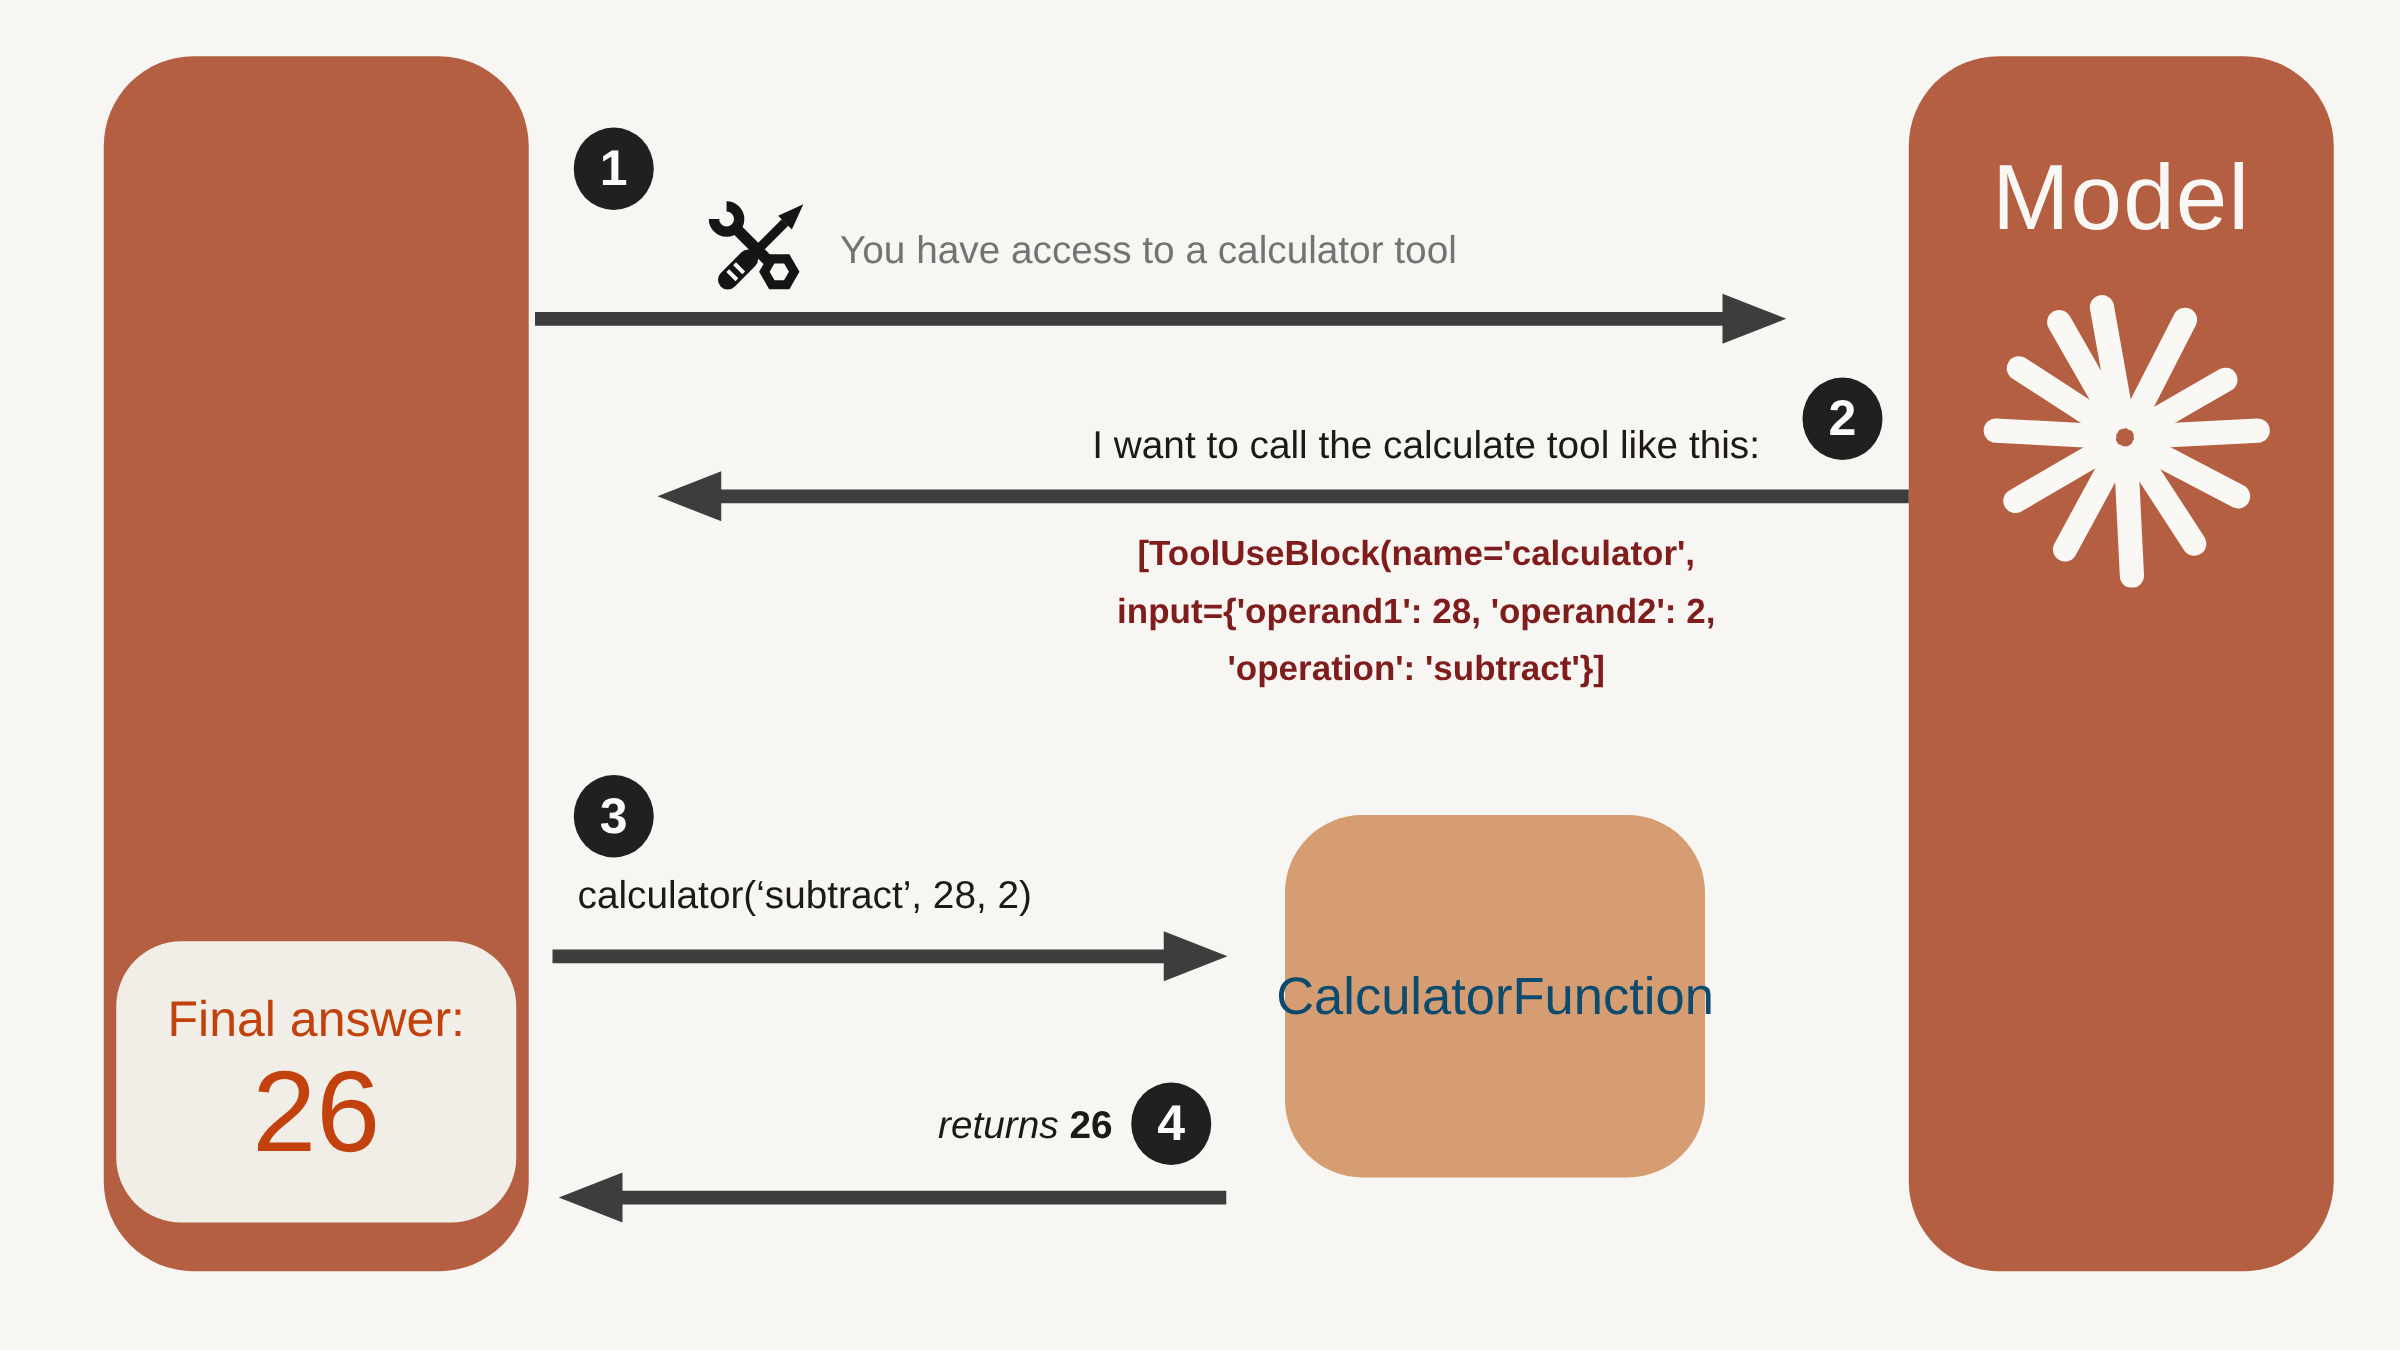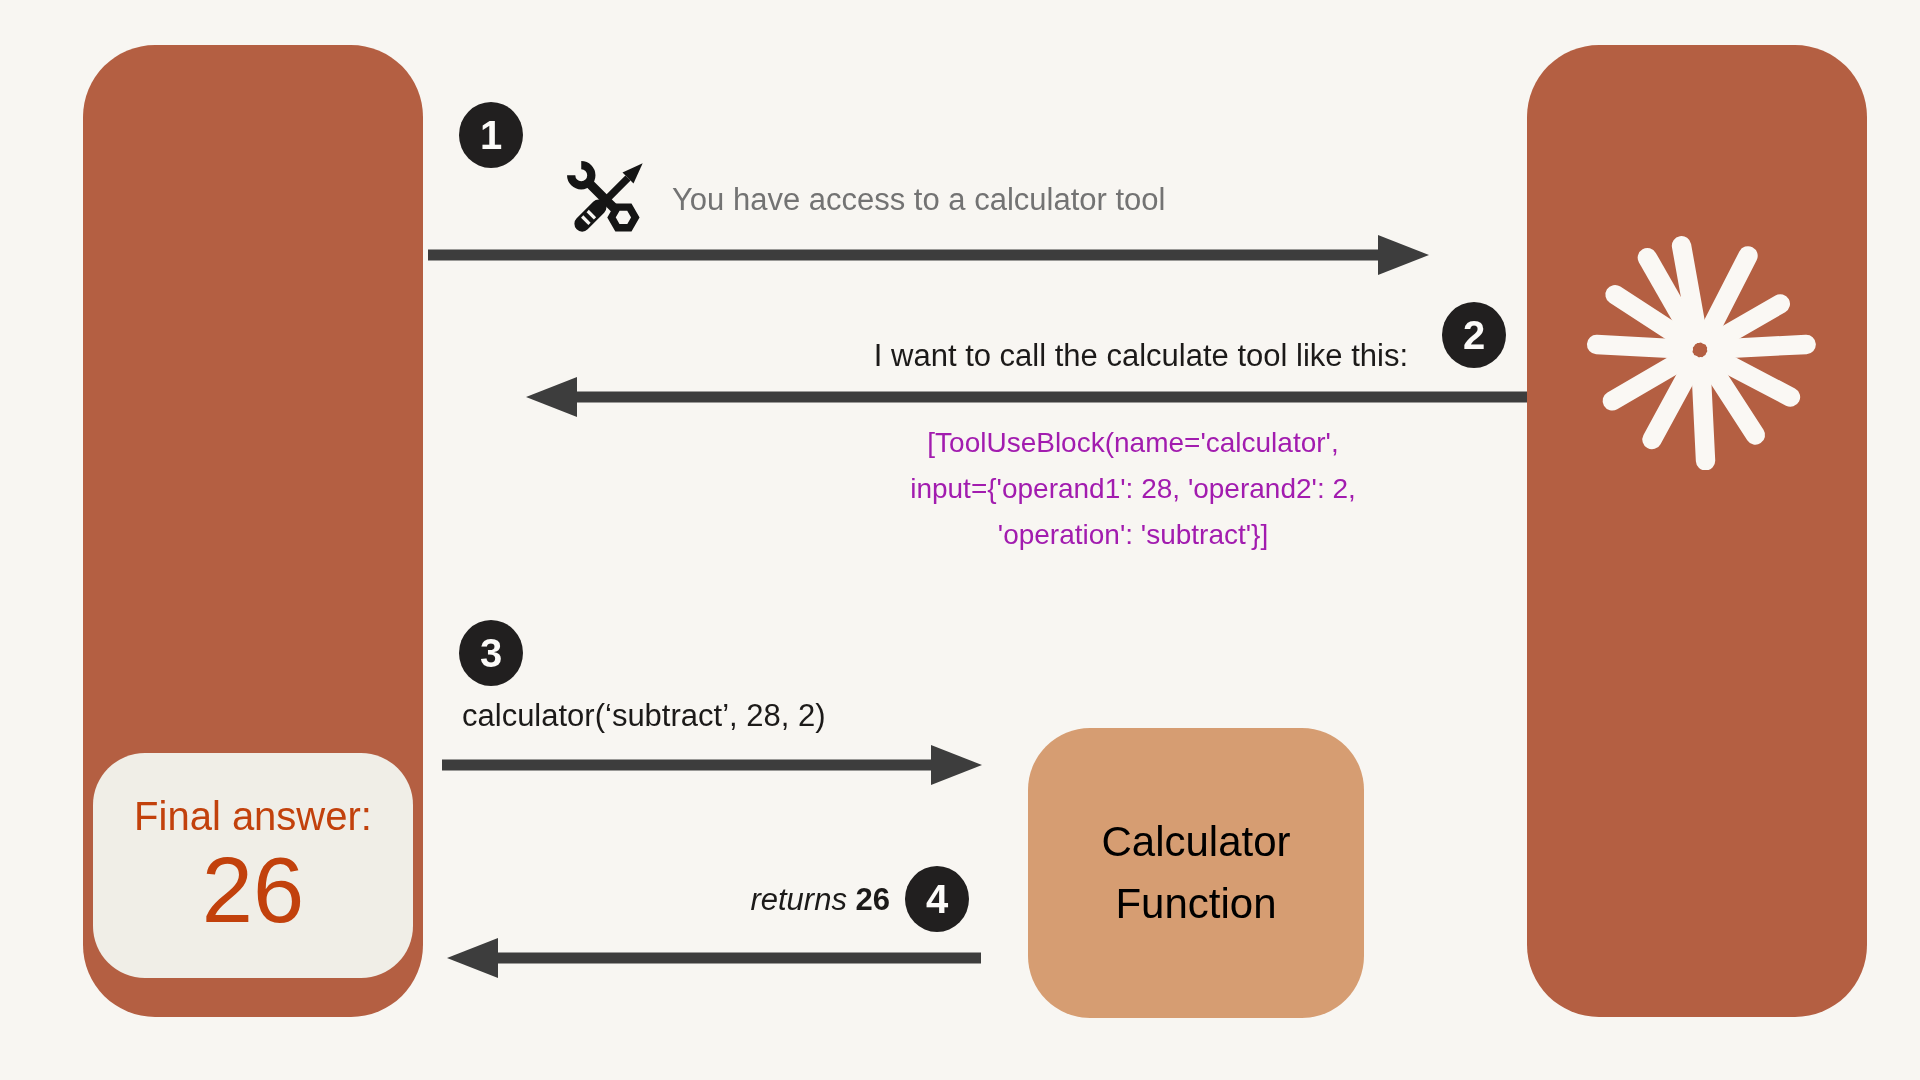--- a/index.html
+++ b/index.html
@@ -19,27 +19,27 @@
   #model-box{left:1527px;}
   .badge{
     position:absolute;width:64px;height:66px;border-radius:50%;
     background:#211f1f;color:#fcfbf9;display:flex;align-items:center;justify-content:center;
     font-size:40px;font-weight:600;
   }
   .msg{position:absolute;font-size:31px;color:#1c1a19;white-space:nowrap;}
   .accent{color:#737373;}
   .code-block{
     position:absolute;left:783px;top:420px;width:700px;text-align:center;
-    font-size:28px;line-height:46px;color:#a21caf;white-space:nowrap;
+    font-size:28px;line-height:46px;color:#7f1d1d;white-space:nowrap;font-weight:bold;
   }
   .arrow{position:absolute;height:44px;}
   .calc-box{
-    position:absolute;left:1028px;top:728px;width:336px;height:290px;
-    background:#d69d72;border-radius:62px;display:flex;flex-direction:column;
-    align-items:center;justify-content:center;color:#000000;
+    position:absolute;left:1028px;top:652px;width:336px;height:290px;
+    background:#d69d72;border-radius:62px;display:flex;flex-direction:row;
+    align-items:center;justify-content:center;color:#0c4a6e;
     font-size:42px;line-height:62px;text-align:center;
   }
   .final-box{
     position:absolute;left:10px;top:708px;width:320px;height:225px;
     background:#f0eee7;border-radius:52px;display:flex;flex-direction:column;
     align-items:center;justify-content:center;color:#c2410c;
   }
   .final-label{font-size:40px;line-height:48px;}
   .final-value{font-size:92px;line-height:100px;font-weight:400;}
   .it{font-style:italic;}
@@ -52,20 +52,21 @@
 <div id="canvas">
 
   <div class="actor" id="app-box">
     <div class="final-box">
       <div class="final-label">Final answer:</div>
       <div class="final-value">26</div>
     </div>
   </div>
 
   <div class="actor" id="model-box">
+    <div class="actor-title">Model</div>
     <svg style="position:absolute;left:53px;top:185px;" width="240" height="240" viewBox="-130 -130 260 260">
       <g stroke="#faf8f4" stroke-width="21" stroke-linecap="round" fill="none">
         <line x1="-3" y1="-18" x2="-20" y2="-113"></line>
         <line x1="8" y1="-16" x2="52" y2="-102"></line>
         <line x1="16" y1="-9" x2="87" y2="-50"></line>
         <line x1="18" y1="-1" x2="115" y2="-6"></line>
         <line x1="16" y1="8" x2="98" y2="51"></line>
         <line x1="10" y1="15" x2="60" y2="92"></line>
         <line x1="1" y1="18" x2="6" y2="120"></line>
         <line x1="-8" y1="16" x2="-52" y2="97"></line>

